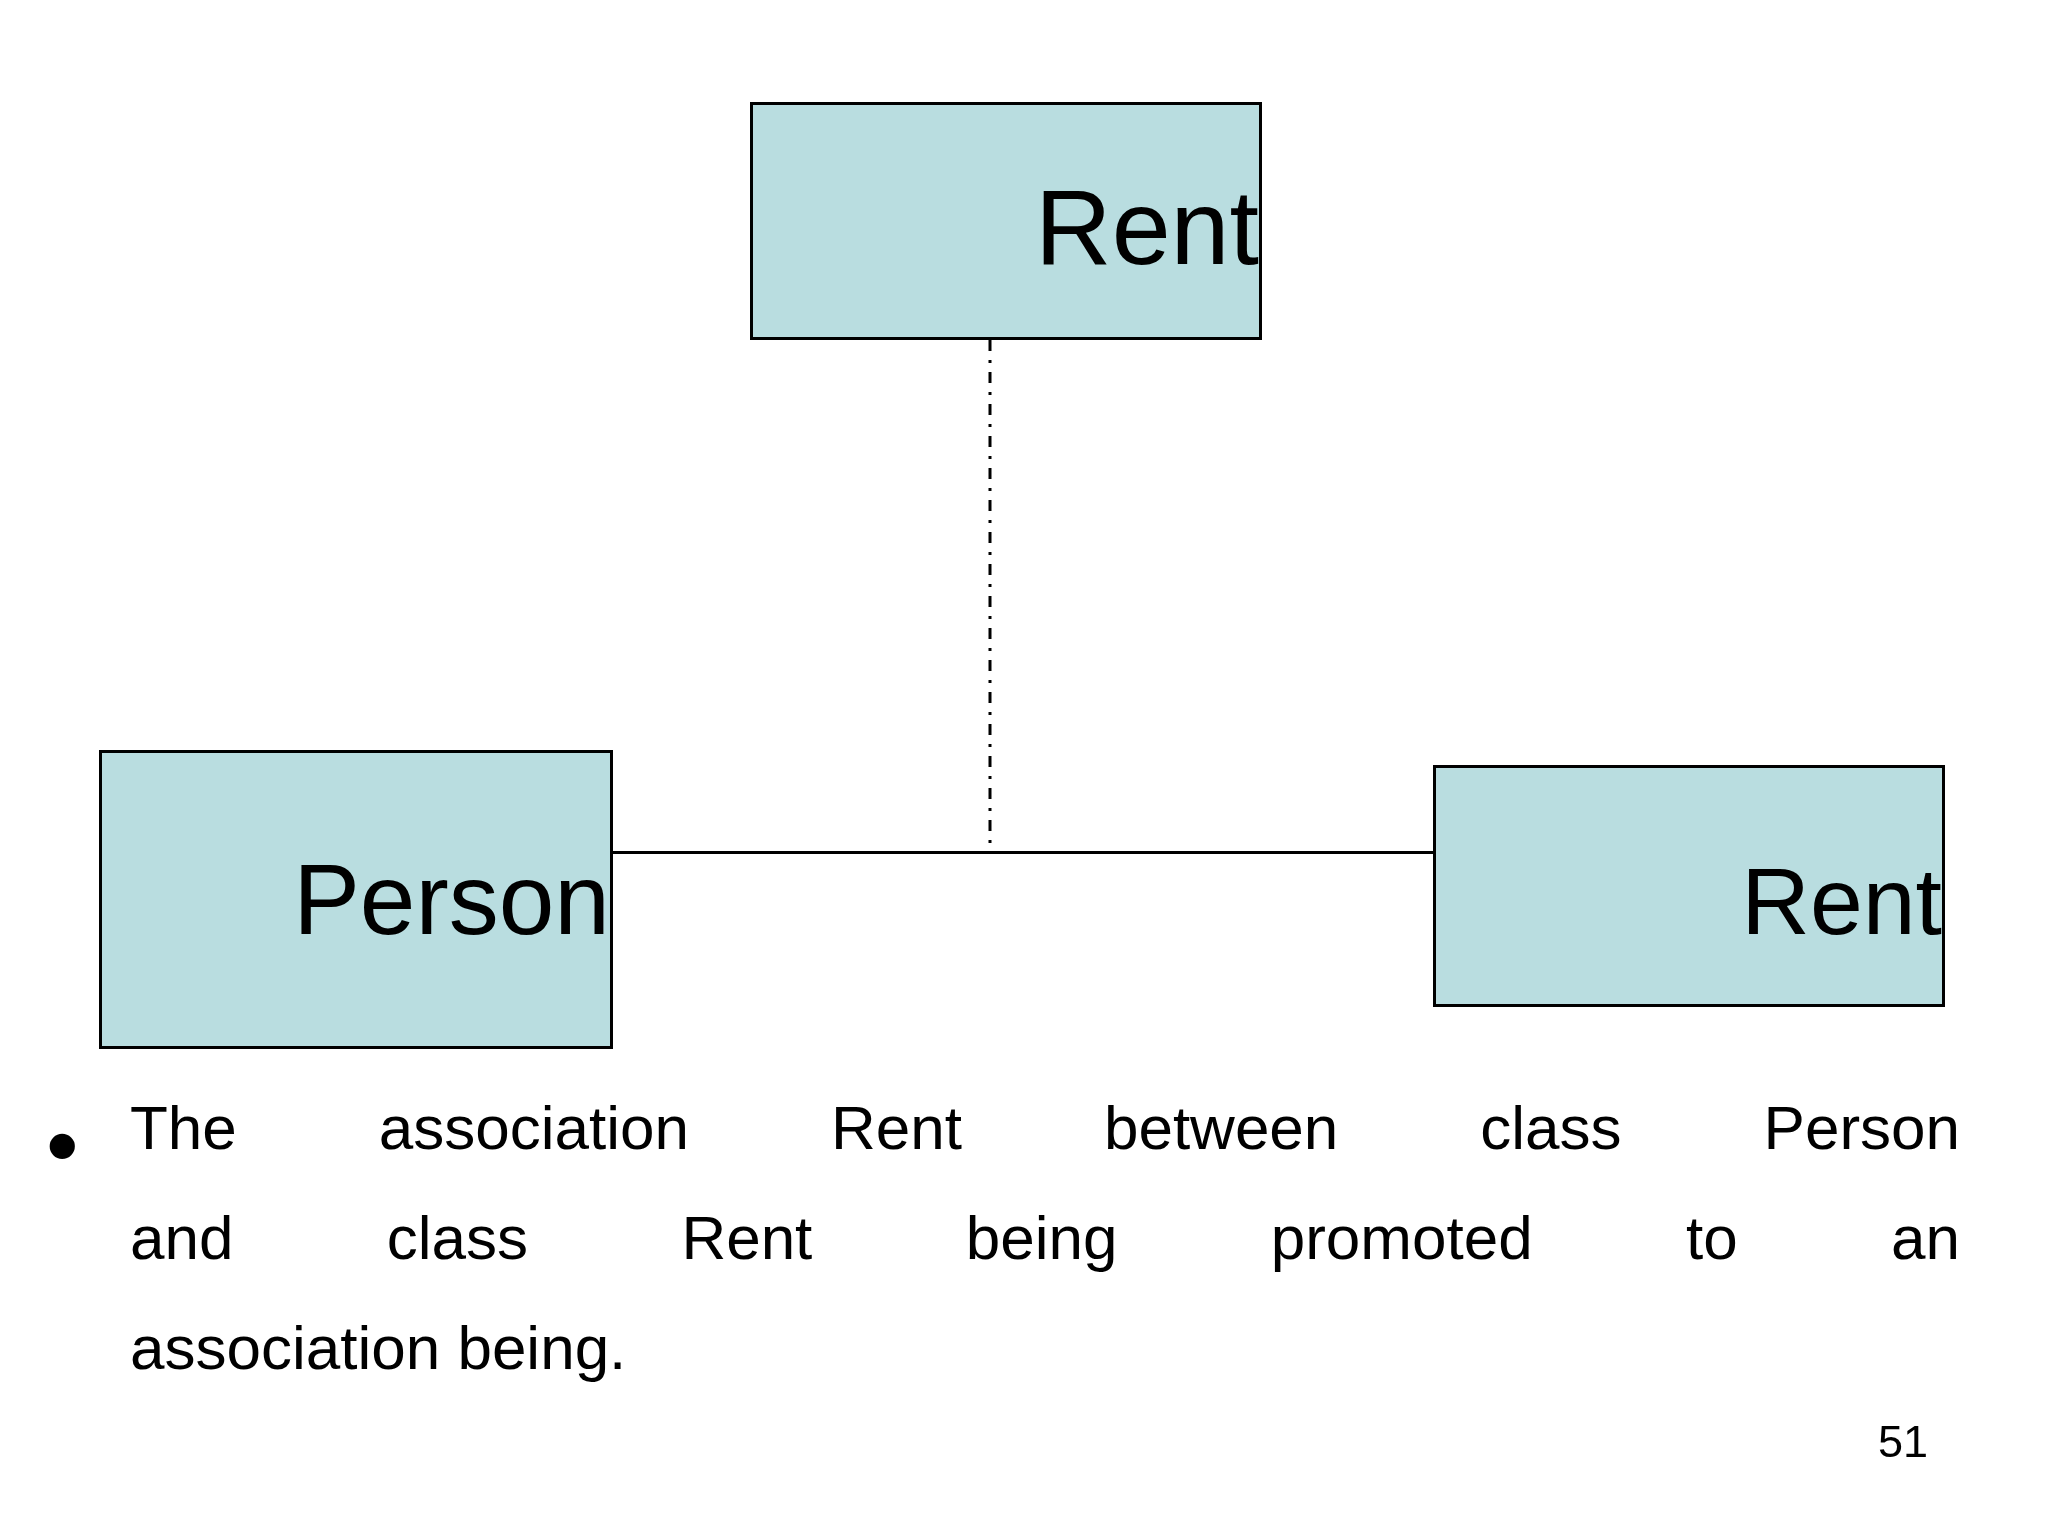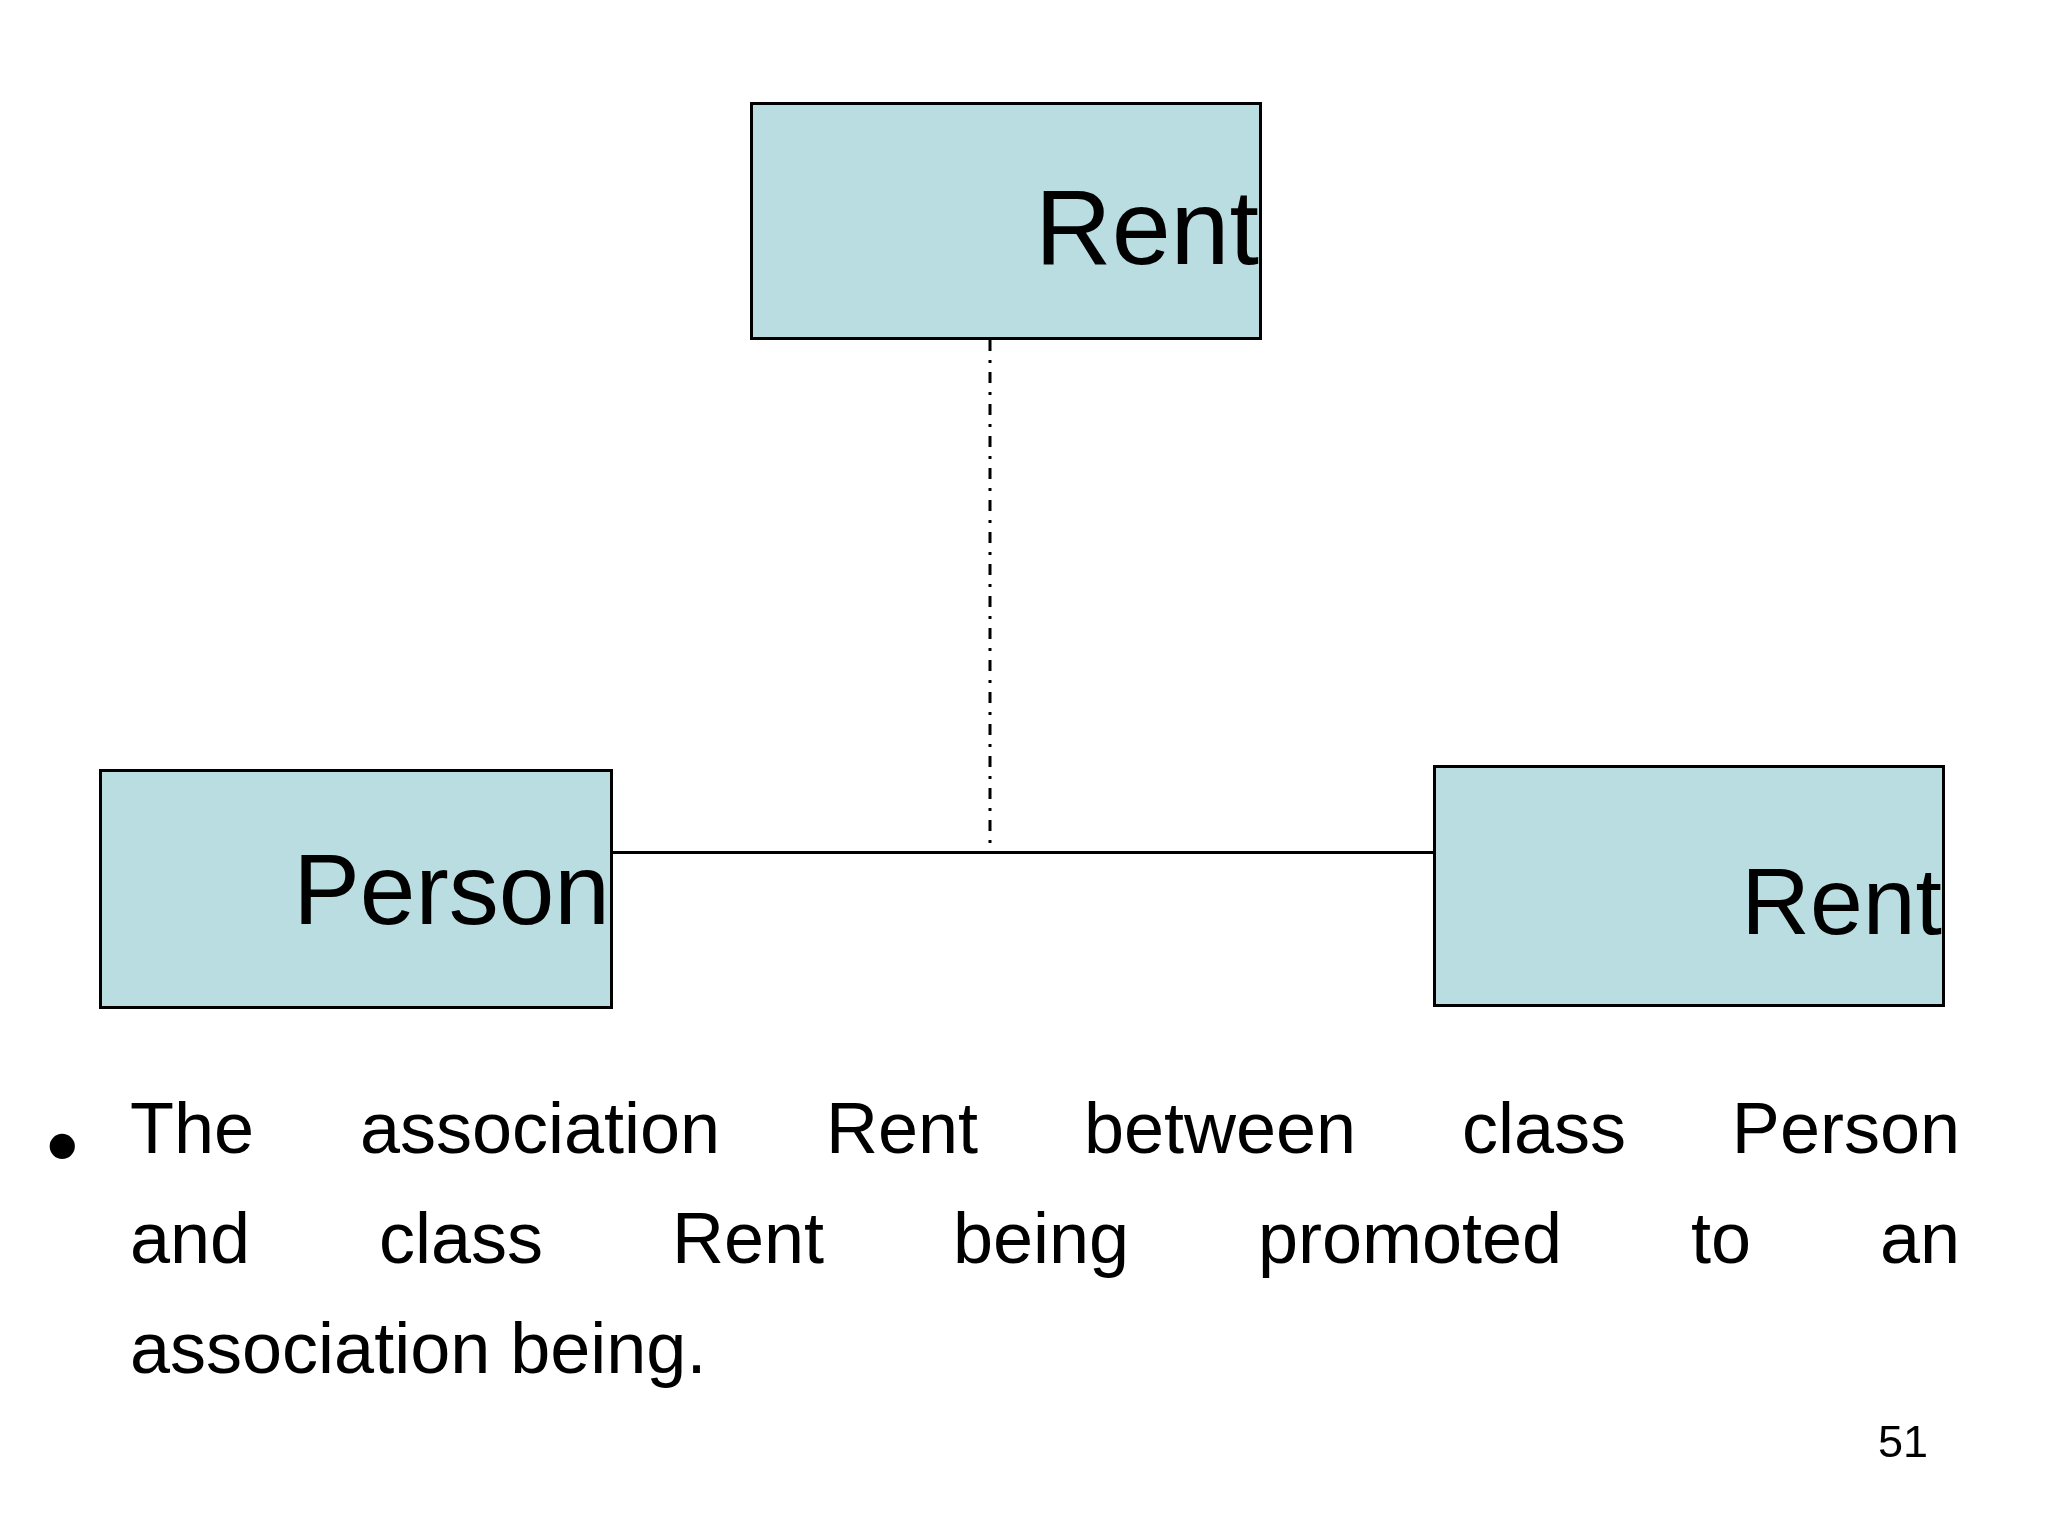--- a/index.html
+++ b/index.html
@@ -26,21 +26,21 @@
     display: flex;
     align-items: center;
     justify-content: flex-end;
   }
   .uml-box .label {
     color: #000000;
     white-space: nowrap;
   }
   .box-rent   { left: 750px;  top: 102px; width: 512px; height: 238px; }
   .box-rent .label   { font-size: 106px; padding-top: 12px; }
-  .box-person { left: 99px;   top: 750px; width: 514px; height: 240px; margin-top: 19px; }
+  .box-person { left: 99px;   top: 750px; width: 514px; height: 299px; }
   .box-person .label { font-size: 100px; }
   .box-flat   { left: 1433px; top: 765px; width: 512px; height: 242px; }
   .box-flat .label   { font-size: 95px; padding-top: 30px; }
 
   
   .assoc-line {
     position: absolute;
     left: 613px;
     top: 851px;
     width: 820px;
@@ -61,21 +61,21 @@
     left: 46px;
     top: 1090px;
     font-size: 93px;
     line-height: 110px;
   }
   .bullet-text {
     position: absolute;
     left: 130px;
     top: 1073px;
     width: 1830px;
-    font-size: 72px;
+    font-size: 62px;
     line-height: 110px;
   }
   .bullet-text .line {
     text-align: justify;
     text-align-last: justify;
     white-space: nowrap;
   }
   .bullet-text .line.last {
     text-align: left;
     text-align-last: left;

